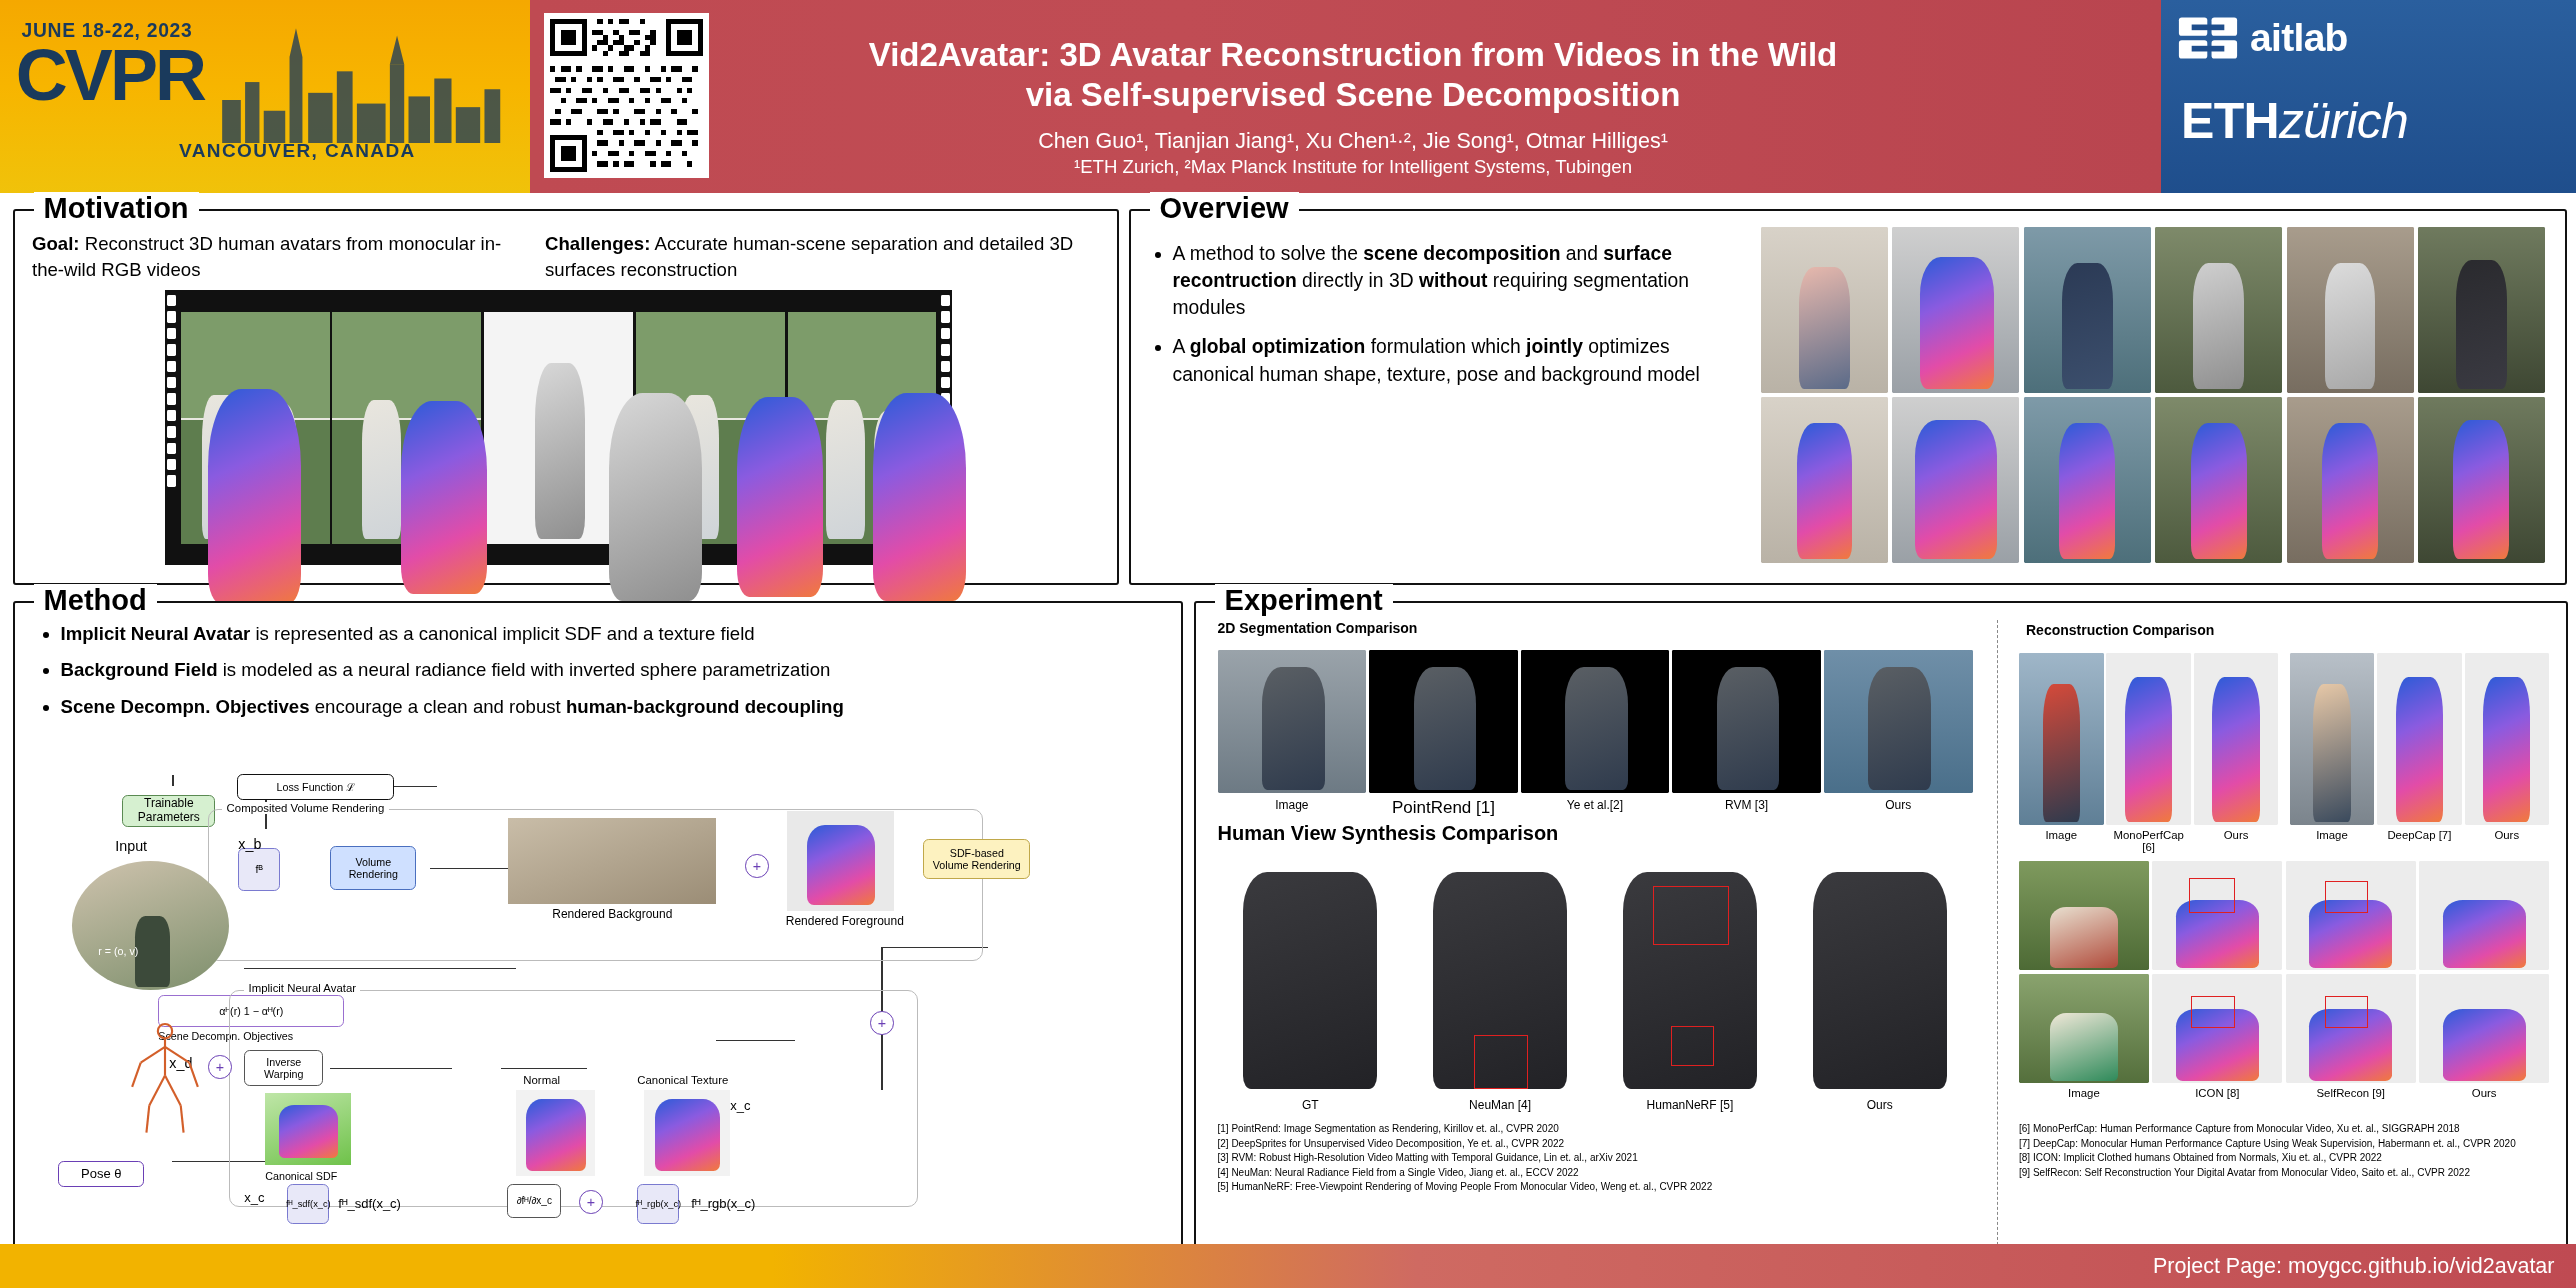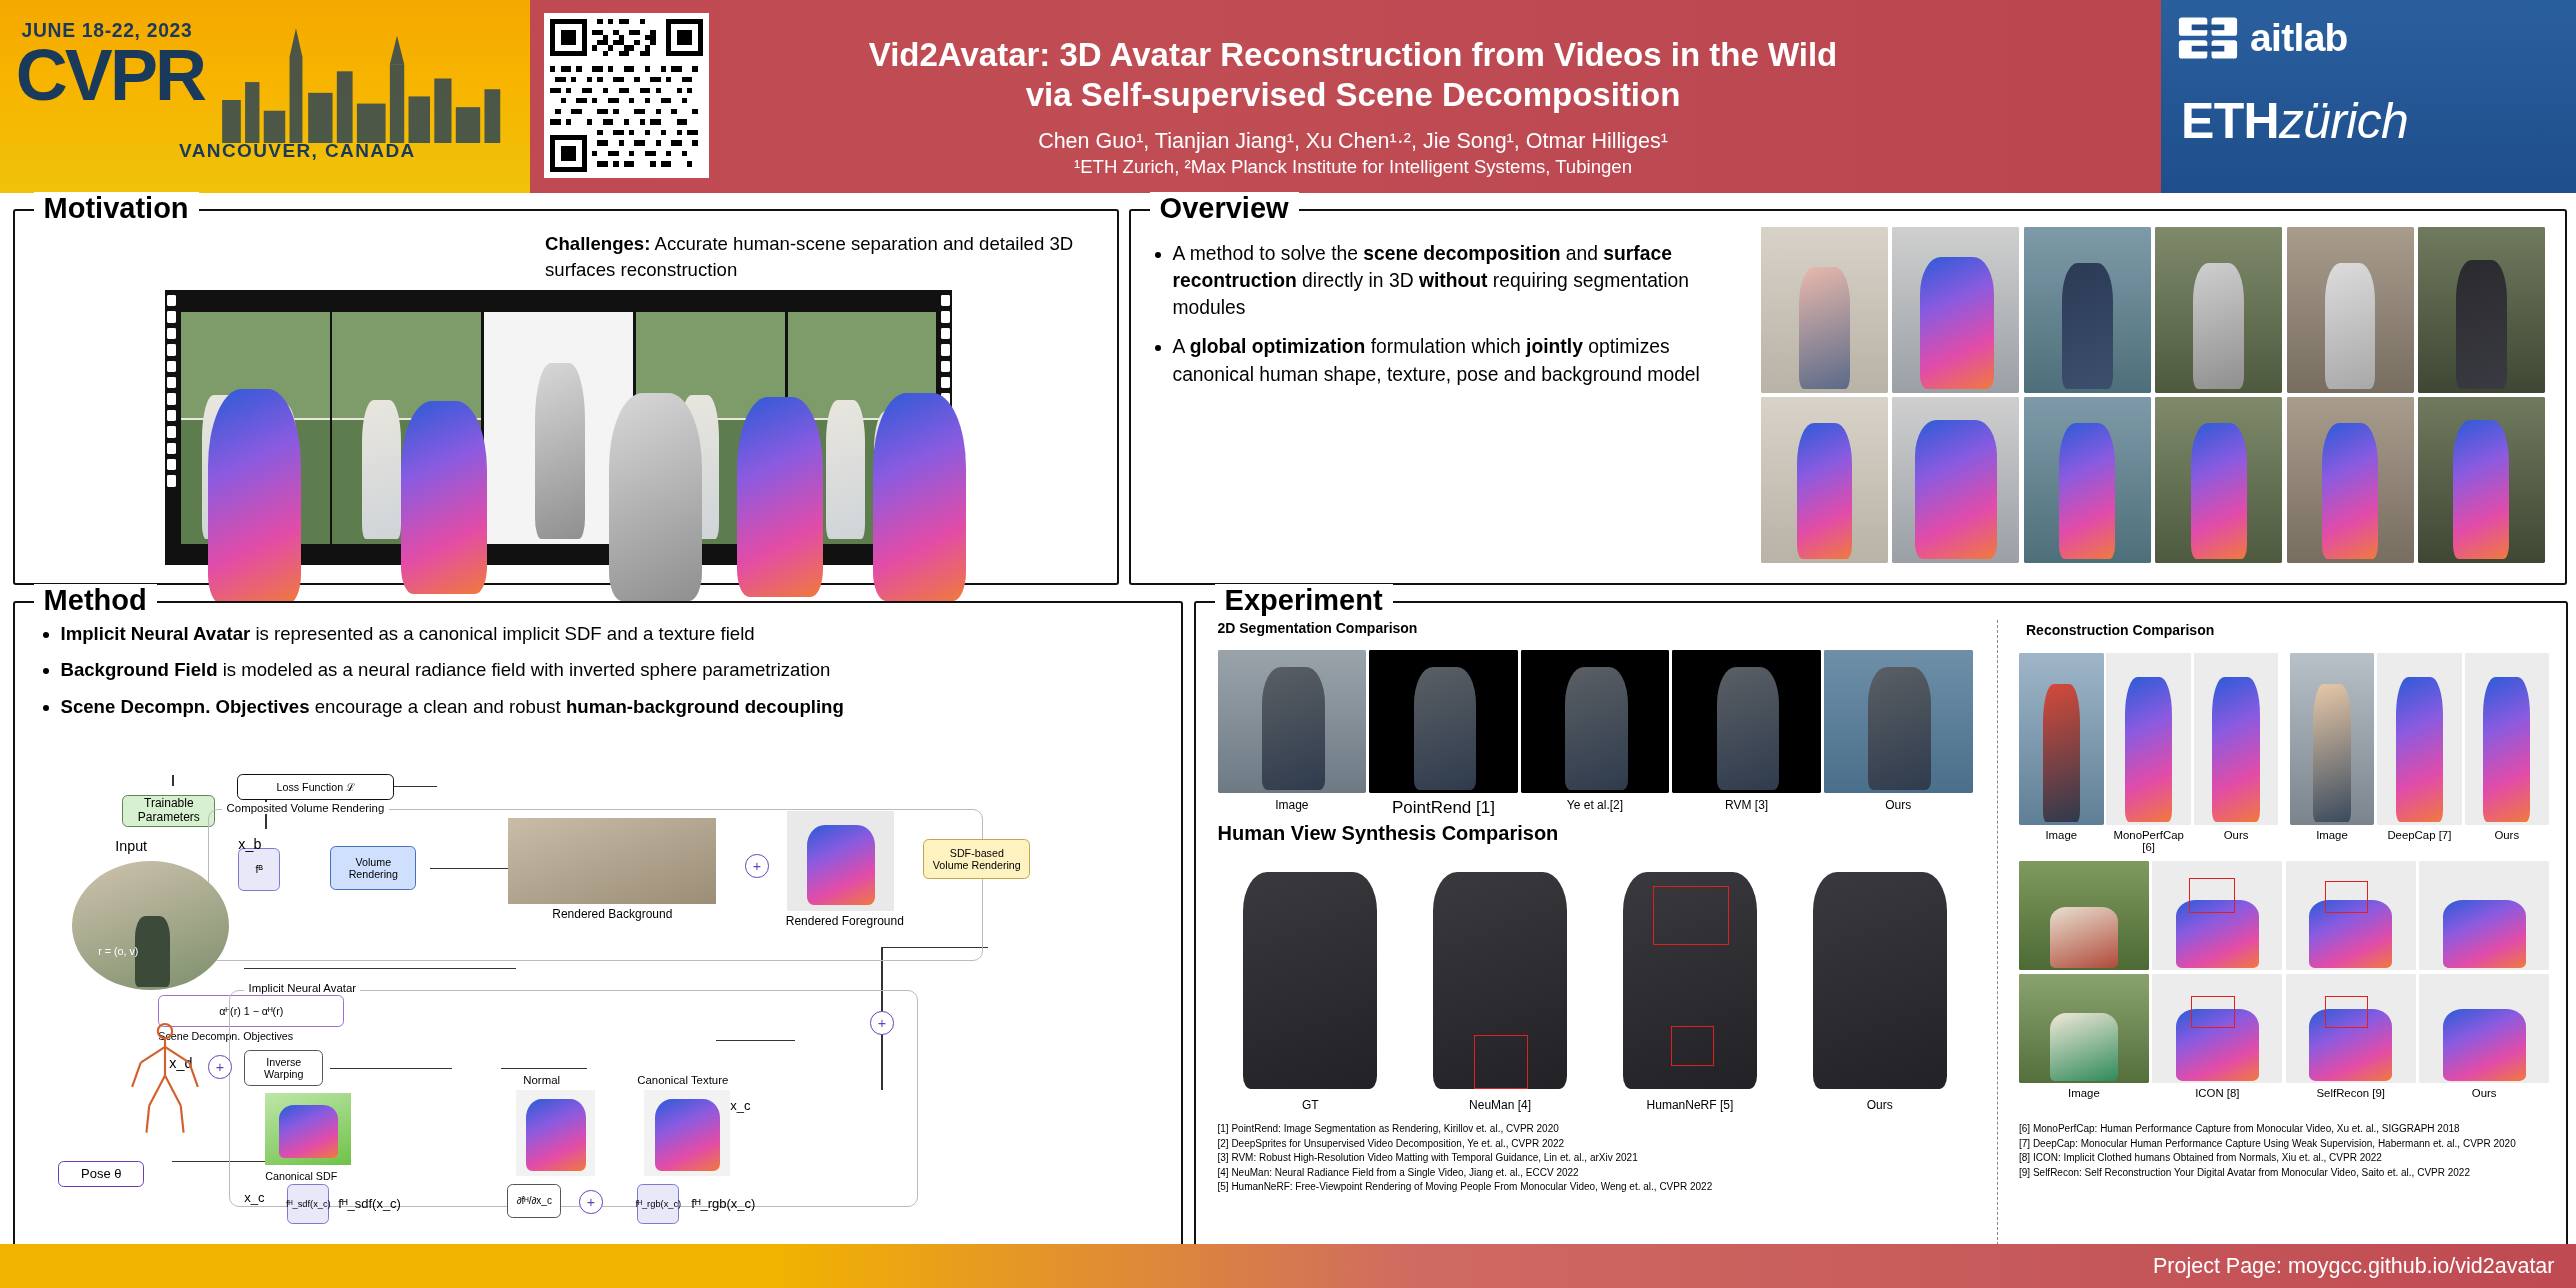--- a/index.html
+++ b/index.html
@@ -264,20 +264,24 @@
       </div>
       <div class="eth">
         <span>ETH</span><i>zürich</i>
       </div>
     </div>
   </div>
 
   <div class="panel motivation">
     <div class="panel-title">Motivation</div>
 
+    <div class="goal">
+      <b>Goal:</b>
+      <span>Reconstruct 3D human avatars from monocular in-the-wild RGB videos</span>
+    </div>
     <div class="chal">
       <b>Challenges:</b>
       <span>Accurate human-scene separation and detailed 3D surfaces reconstruction</span>
     </div>
 
     <div class="filmstrip">
       <div class="perf" style="left:0;">
         <div class="sprock"></div>
           <div class="sprock"></div>
           <div class="sprock"></div>

